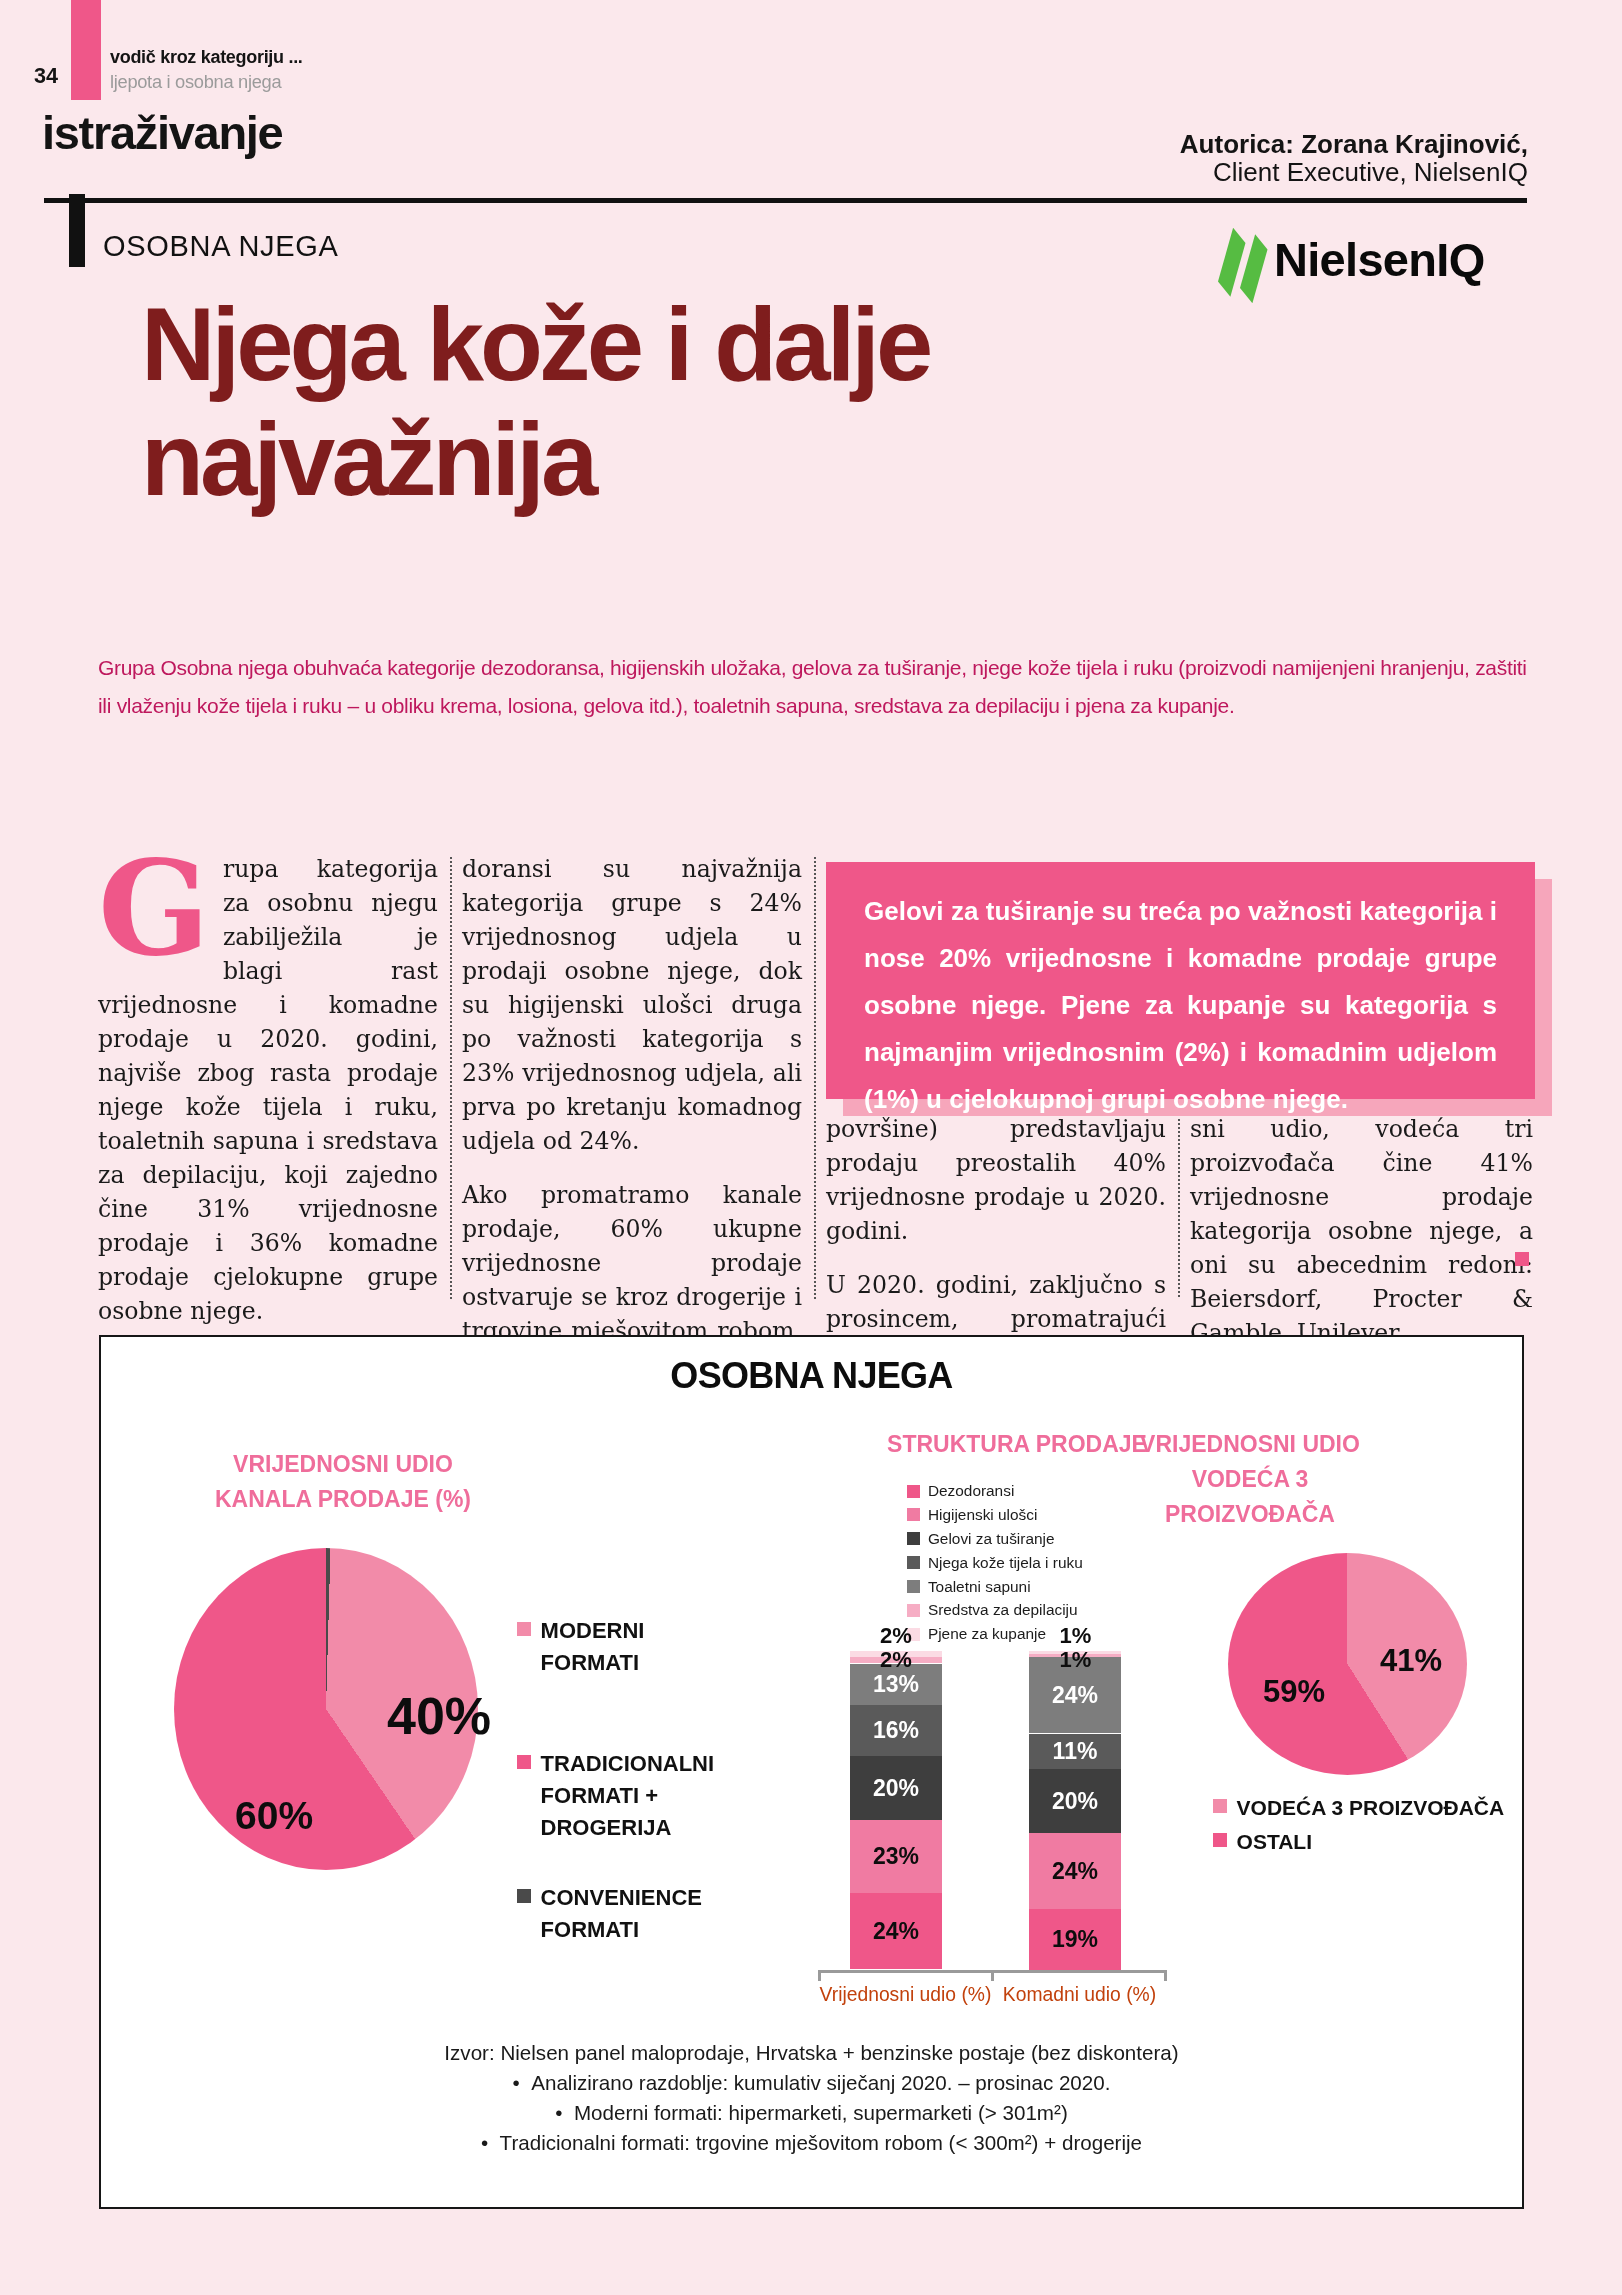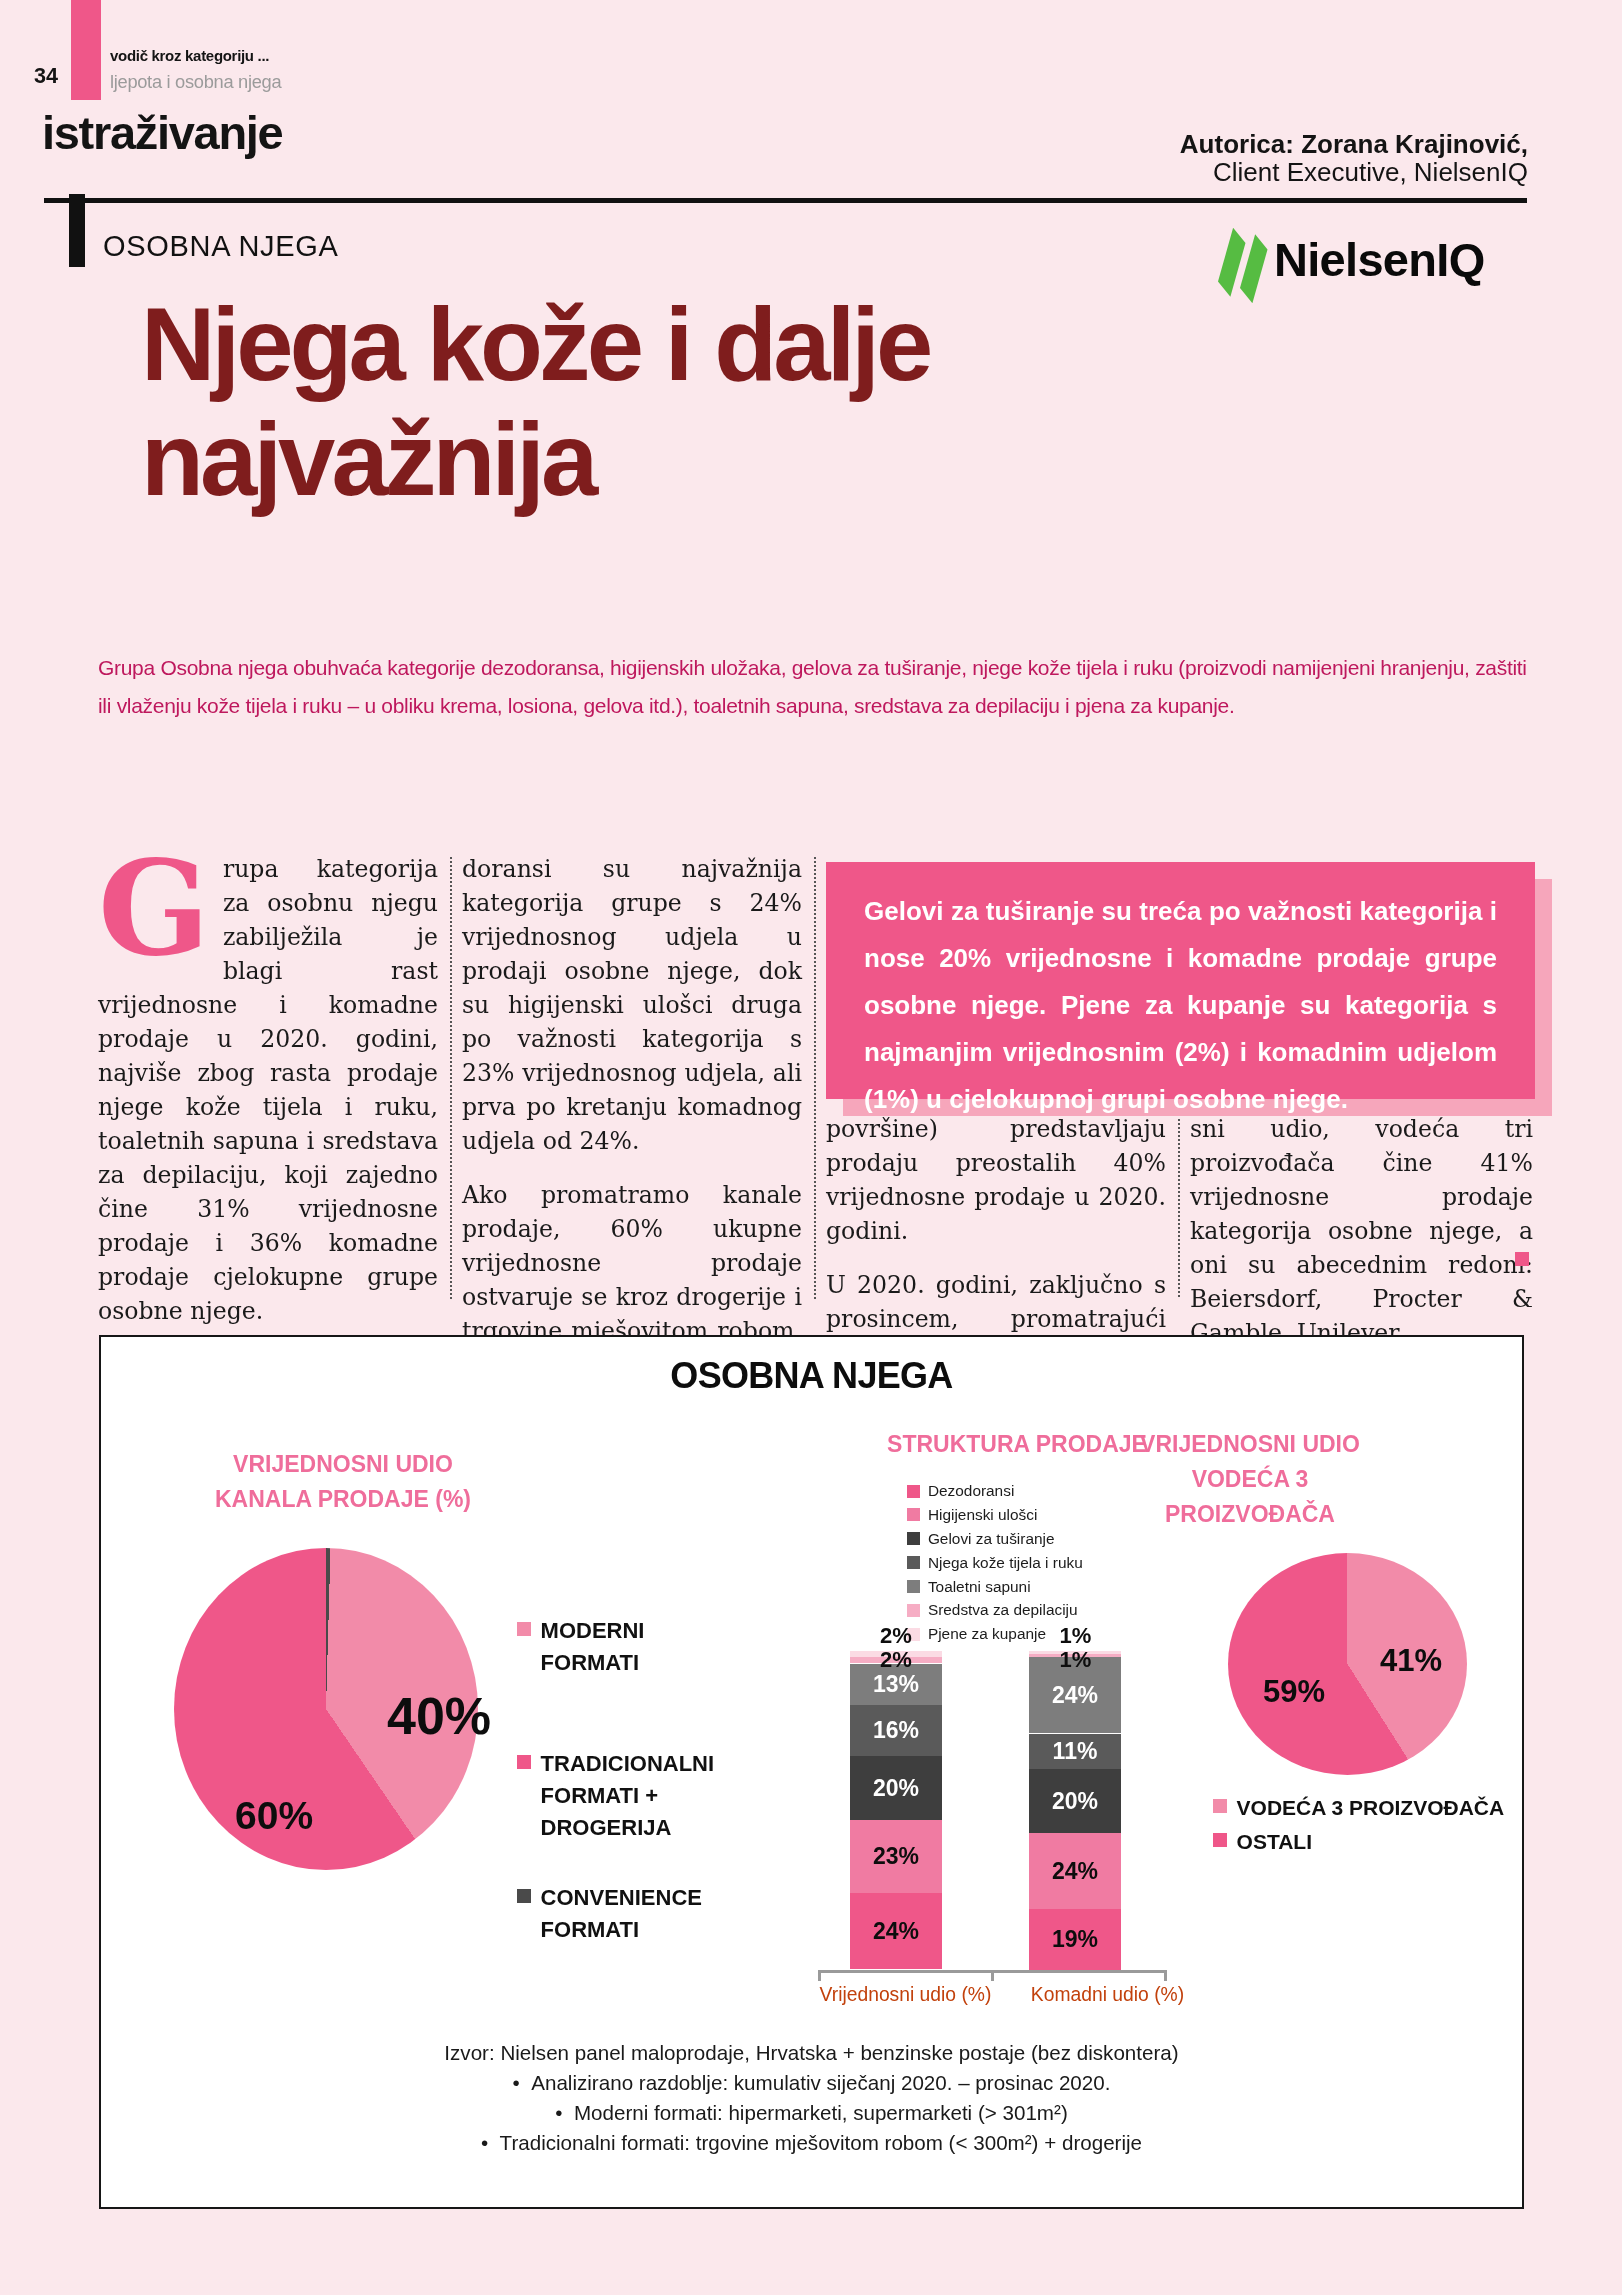--- a/index.html
+++ b/index.html
@@ -3,21 +3,21 @@
 <meta charset="utf-8">
 <style>
   html,body{margin:0;padding:0;}
   #page{position:relative;width:1623px;height:2295px;background:#fbe8ec;overflow:hidden;
         font-family:"Liberation Sans",sans-serif;color:#141414;}
   .abs{position:absolute;}
 
   
   .pagenum{left:34px;top:63px;font-size:21.6px;font-weight:700;}
   .top-rect{left:71px;top:0;width:30px;height:100px;}
-  .kicker-bold{left:110px;top:47px;font-size:15px;font-weight:700;letter-spacing:-0.3px;}
+  .kicker-bold{left:110px;top:47px;font-size:18px;font-weight:700;letter-spacing:-0.3px;}
   .kicker-sub{left:110px;top:71px;font-size:18.3px;color:#9b9b9b;letter-spacing:-0.3px;}
   .section-title{left:42px;top:105px;font-size:47px;font-weight:800;letter-spacing:-1.3px;}
   .author{right:95px;top:131px;text-align:right;font-size:26px;line-height:27.5px;}
   .author b{font-weight:700;}
   .rule{left:44px;top:198px;width:1483px;height:5.2px;background:#111;}
   .logo{left:1218px;top:216px;width:314px;height:85px;}
   .logo-mark{position:absolute;left:0;top:11.8px;width:55px;height:73px;}
   .logo-mark .blade{position:absolute;width:27.5px;height:69px;clip-path:polygon(55% 0,100% 22%,45% 100%,0 78%);}
   .logo-mark .b2{left:22px;top:6.5px;}
   .logo-text{position:absolute;left:56px;top:15.7px;font-size:47px;font-weight:600;letter-spacing:-0.7px;color:#0a0a0a;}
@@ -211,21 +211,21 @@
         <div class="abs above-labels" style="left: 902px; width: 145px; top: 287px;">
           <div>1%</div>
           <div>1%</div>
         </div>
       </div>
     <div class="abs axis-line" style="left:717px;top:633px;width:349px;height:2.6px;"></div>
     <div class="abs axis-line" style="left:717px;top:633px;width:2.6px;height:10.5px;"></div>
     <div class="abs axis-line" style="left:890px;top:633px;width:2.6px;height:10.5px;"></div>
     <div class="abs axis-line" style="left:1063px;top:633px;width:2.6px;height:10.5px;"></div>
     <div class="abs axis-label" style="left:717px;top:647px;width:175px;">Vrijednosni udio (%)</div>
-    <div class="abs axis-label" style="left:919px;top:647px;width:175px;">Komadni udio (%)</div>
+    <div class="abs axis-label" style="left:891px;top:647px;width:175px;">Komadni udio (%)</div>
 
     <div class="abs pie" id="pie-right" style="left: 1127px; top: 216px; width: 239px; height: 222px; background: conic-gradient(rgb(242, 139, 169) 0deg, rgb(242, 139, 169) 147.6deg, rgb(239, 87, 137) 147.6deg, rgb(239, 87, 137) 360deg);"></div>
     <div class="abs pie-label" style="left:1279px;top:306px;font-size:31px;">41%</div>
     <div class="abs pie-label" style="left:1162px;top:337px;font-size:31px;">59%</div>
     <div class="abs legend-big legend-right" id="legend-right" style="left: 1112px; top: 0px;">
         <div class="li" style="position: absolute; left: 0px; top: 458px; width: 340px;">
           <span class="sq" style="background: rgb(242, 139, 169);"></span>
           <span class="lt">VODEĆA 3 PROIZVOĐAČA</span>
         </div>
         <div class="li" style="position: absolute; left: 0px; top: 492px; width: 340px;">

